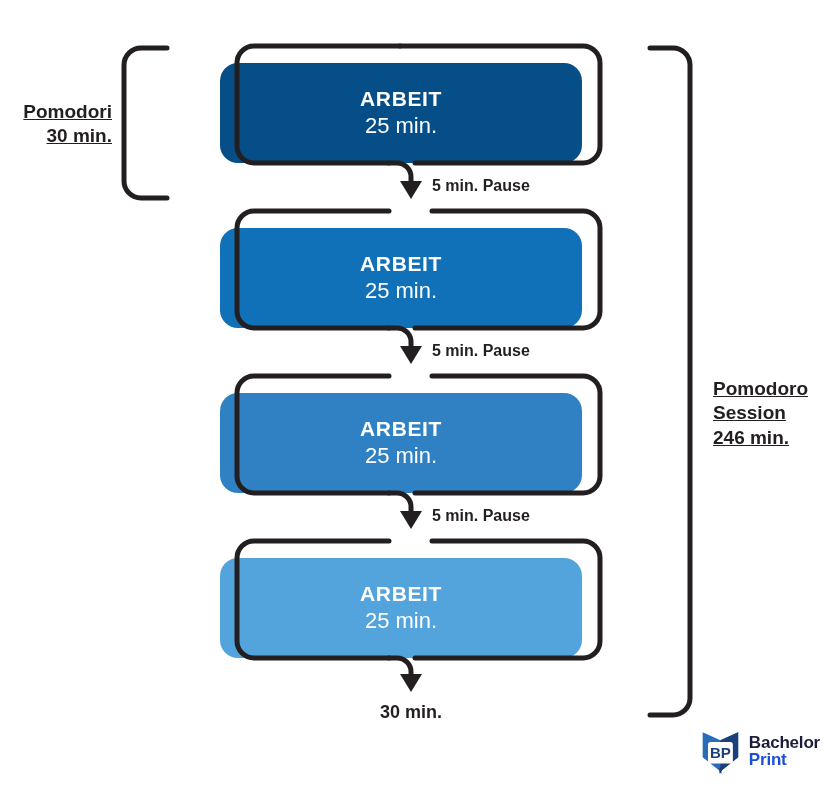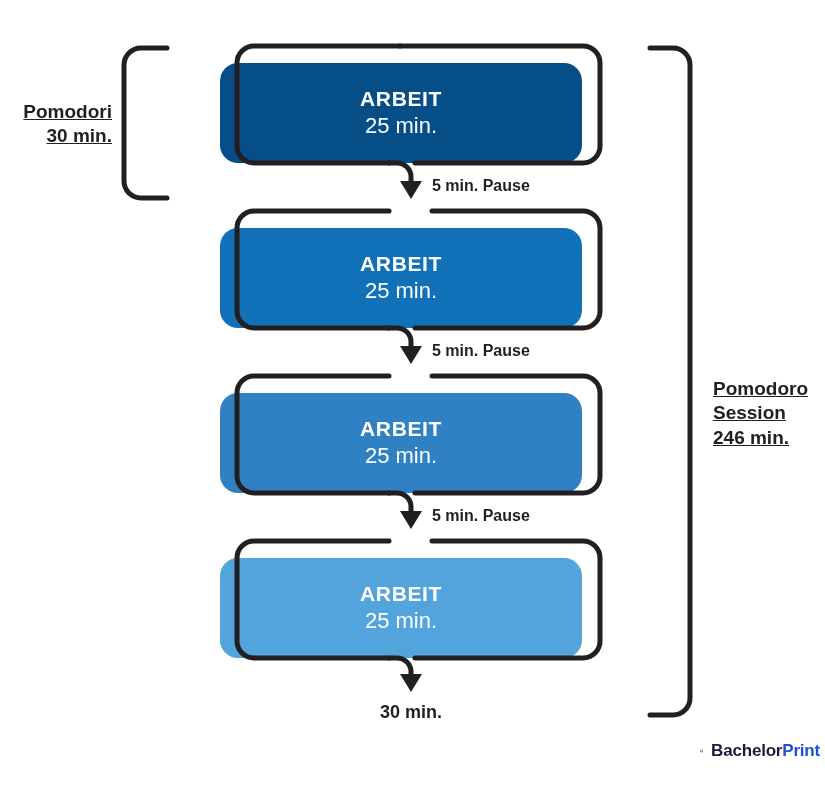--- a/index.html
+++ b/index.html
@@ -105,21 +105,21 @@
     left: 700px;
     top: 722px;
     width: 120px;
     height: 58px;
     display: flex;
     align-items: center;
     gap: 8px;
   }
   .logo-text {
     display: flex;
-    flex-direction: row;
+    flex-direction: column;
     line-height: 1.02;
   }
   .logo-text .l1 {
     font-size: 17px;
     font-weight: bold;
     color: #1b1b3a;
     letter-spacing: -0.2px;
   }
   .logo-text .l2 {
     font-size: 17px;

